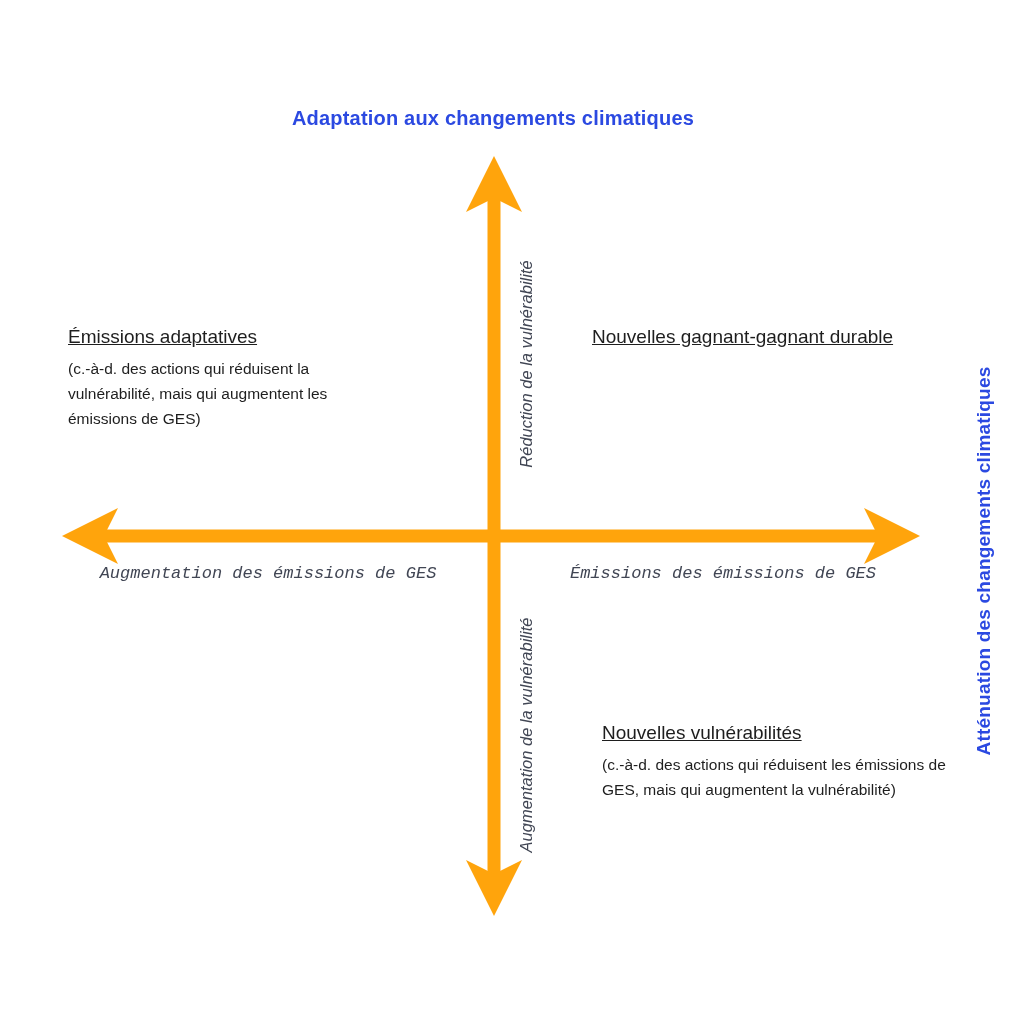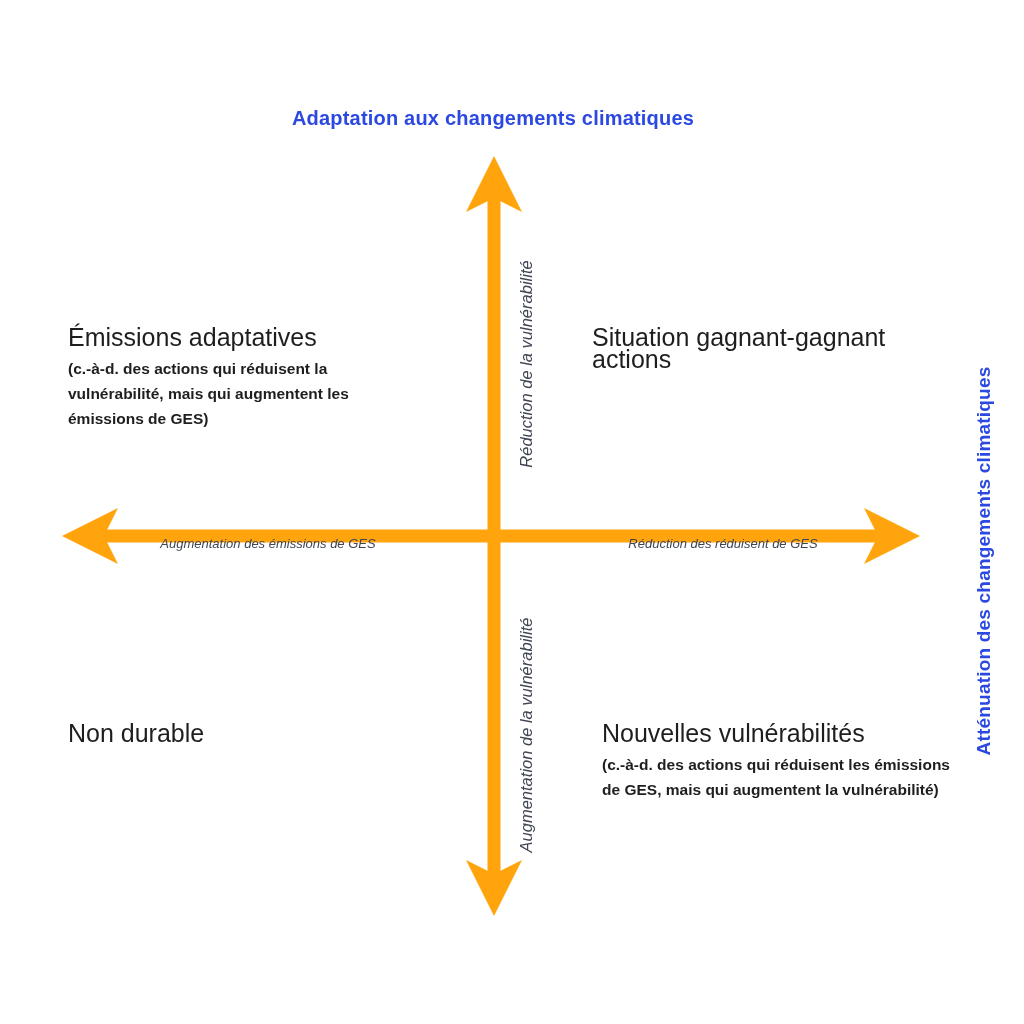--- a/index.html
+++ b/index.html
@@ -43,38 +43,40 @@
     transform:rotate(-90deg);
     transform-origin:center center;
     white-space:nowrap;
     height:24px;
   }
   .v-label-top{left:389px;top:352px;width:280px;}
   .v-label-bottom{left:374px;top:723px;width:310px;}
   .h-axis-label{
     color:var(--gray);
     font-style:italic;
-    font-size:13px;
+    font-size:17px;
     font-weight:500;
     text-align:center;
-    top:536px;
+    top:564px;
     white-space:nowrap;
+    font-family:Liberation Mono, monospace;
   }
   .h-label-left{left:88px;width:360px;}
   .h-label-right{left:543px;width:360px;}
   .quadrant{color:var(--dark);}
   .quadrant .q-heading{
-    font-size:25px;
+    font-size:19px;
     font-weight:400;
     margin:0 0 8px 0;
     line-height:22px;
+    text-decoration:underline;
   }
   .quadrant .q-desc{
     font-size:15.5px;
-    font-weight:700;
+    font-weight:400;
     line-height:25px;
   }
   .q-top-left{left:68px;top:326px;width:302px;}
   .q-top-right{left:592px;top:326px;width:356px;}
   .q-bottom-left{left:68px;top:722px;width:356px;}
   .q-bottom-right{left:592px;top:722px;width:362px;margin-left:10px;}
   svg#axes{position:absolute;left:0;top:0;}
   .axis-stroke{stroke:var(--orange);stroke-width:13;}
   .axis-fill{fill:var(--orange);}
 </style>
@@ -99,33 +101,32 @@
   </svg>
 
   <div class="abs page-title">Adaptation aux changements climatiques</div>
 
   <div class="abs right-axis-title">Atténuation des changements climatiques</div>
 
   <div class="abs v-axis-label v-label-top">Réduction de la vulnérabilité</div>
   <div class="abs v-axis-label v-label-bottom">Augmentation de la vulnérabilité</div>
 
   <div class="abs h-axis-label h-label-left">Augmentation des émissions de GES</div>
-  <div class="abs h-axis-label h-label-right">Réduction des réduisent de GES</div>
+  <div class="abs h-axis-label h-label-right">Émissions des émissions de GES</div>
 
   <div class="abs quadrant q-top-left">
     <div class="q-heading">Émissions adaptatives</div>
     <div class="q-desc">(c.-à-d. des actions qui réduisent la vulnérabilité, mais qui augmentent les émissions de GES)</div>
   </div>
 
   <div class="abs quadrant q-top-right">
-    <div class="q-heading">Situation gagnant-gagnant actions</div>
+    <div class="q-heading">Nouvelles gagnant-gagnant durable</div>
   </div>
 
   <div class="abs quadrant q-bottom-left">
-    <div class="q-heading">Non durable</div>
   </div>
 
   <div class="abs quadrant q-bottom-right">
     <div class="q-heading">Nouvelles vulnérabilités</div>
     <div class="q-desc">(c.-à-d. des actions qui réduisent les émissions de GES, mais qui augmentent la vulnérabilité)</div>
   </div>
 
 </div>
 
 </body></html>

